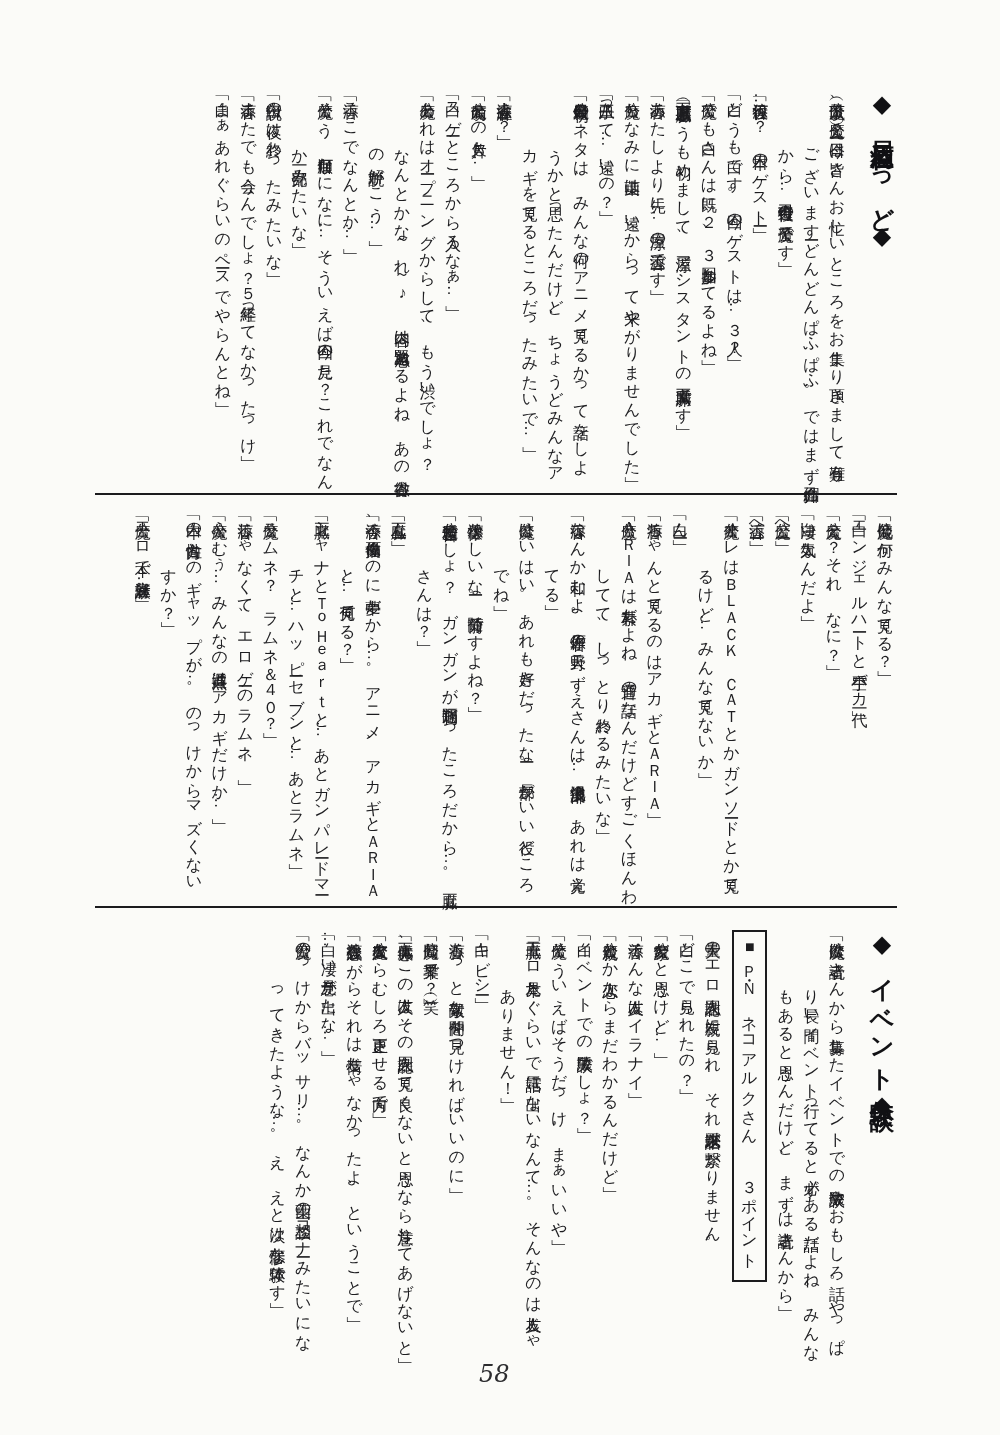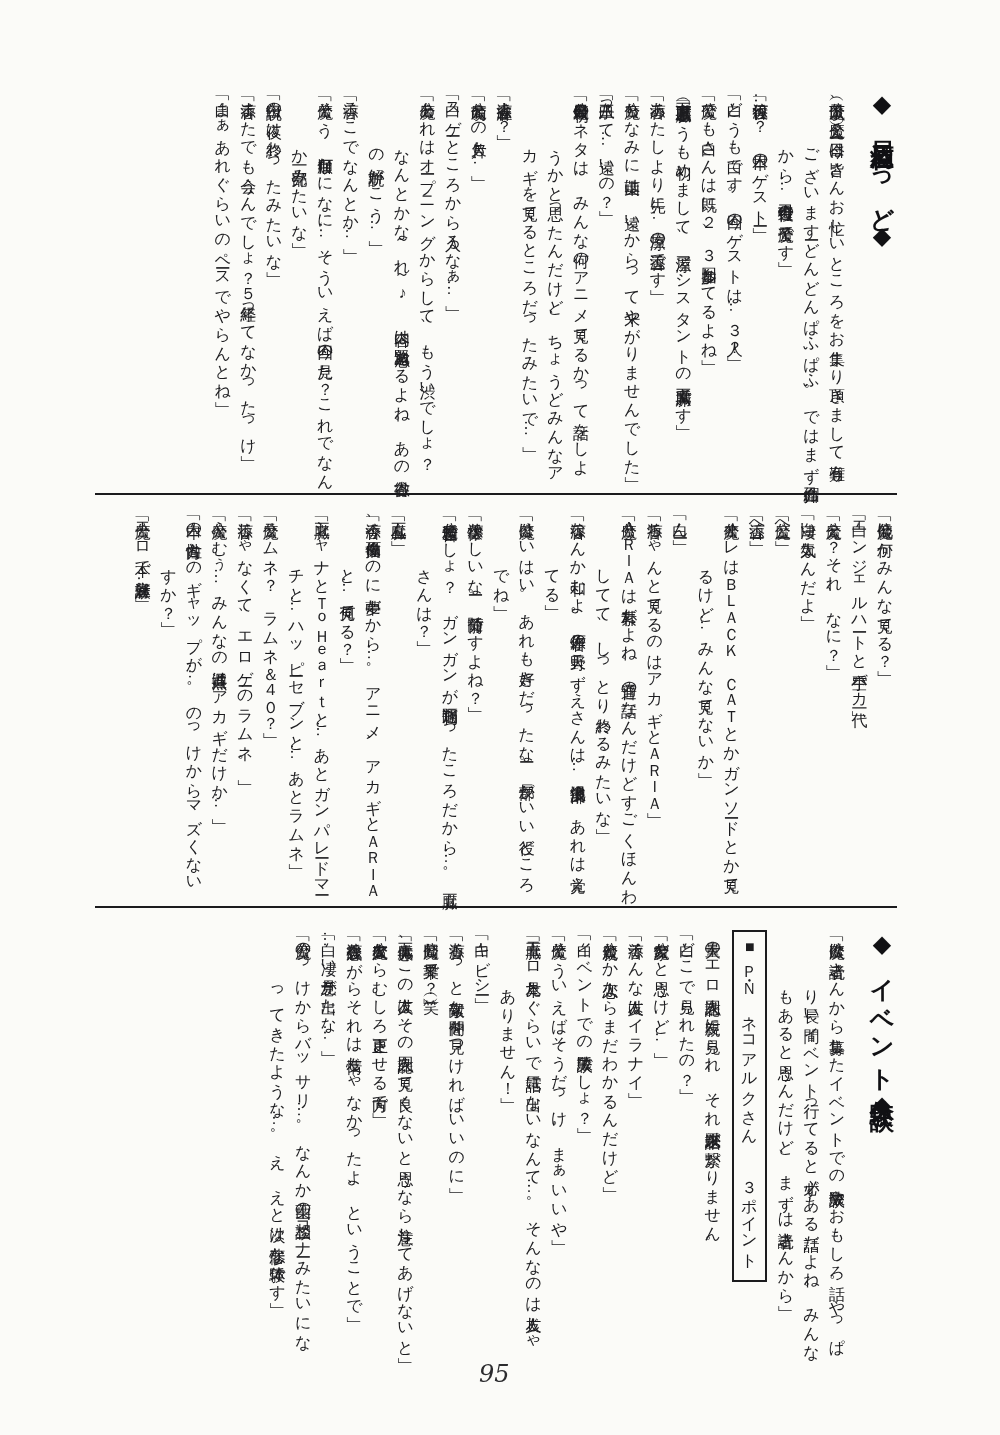--- a/index.html
+++ b/index.html
@@ -150,15 +150,15 @@
         <p class="line"><span class="speaker">涼香</span><span class="utterance">「もっと素敵な仲間を見つければいいのに」</span></p>
         <p class="line"><span class="speaker">魔公</span><span class="utterance">「同じ業界で？（笑）」</span></p>
         <p class="line"><span class="speaker">五臓</span><span class="utterance">「大体、この友人はその同人誌を見て良くないと思うなら注意してあげないと」</span></p>
         <p class="line"><span class="speaker">魔公</span><span class="utterance">「友人ならむしろ更正させる方向で」</span></p>
         <p class="line"><span class="speaker">涼香</span><span class="utterance">「残念ながらそれは友情じゃなかったよ、ということで」</span></p>
         <p class="line"><span class="speaker">白</span><span class="utterance">「…凄い意見が出たな…」</span></p>
         <p class="line"><span class="speaker">魔公</span><span class="utterance">「のっけからバッサリ…。なんか葉山の相談コーナーみたいになってきたような…。え、えと次は悲惨な体験です」</span></p>
       </div>
   </section>
 
-  <div class="page-number">95</div>
+  <div class="page-number">58</div>
 
 </div>
 
 </body></html>

